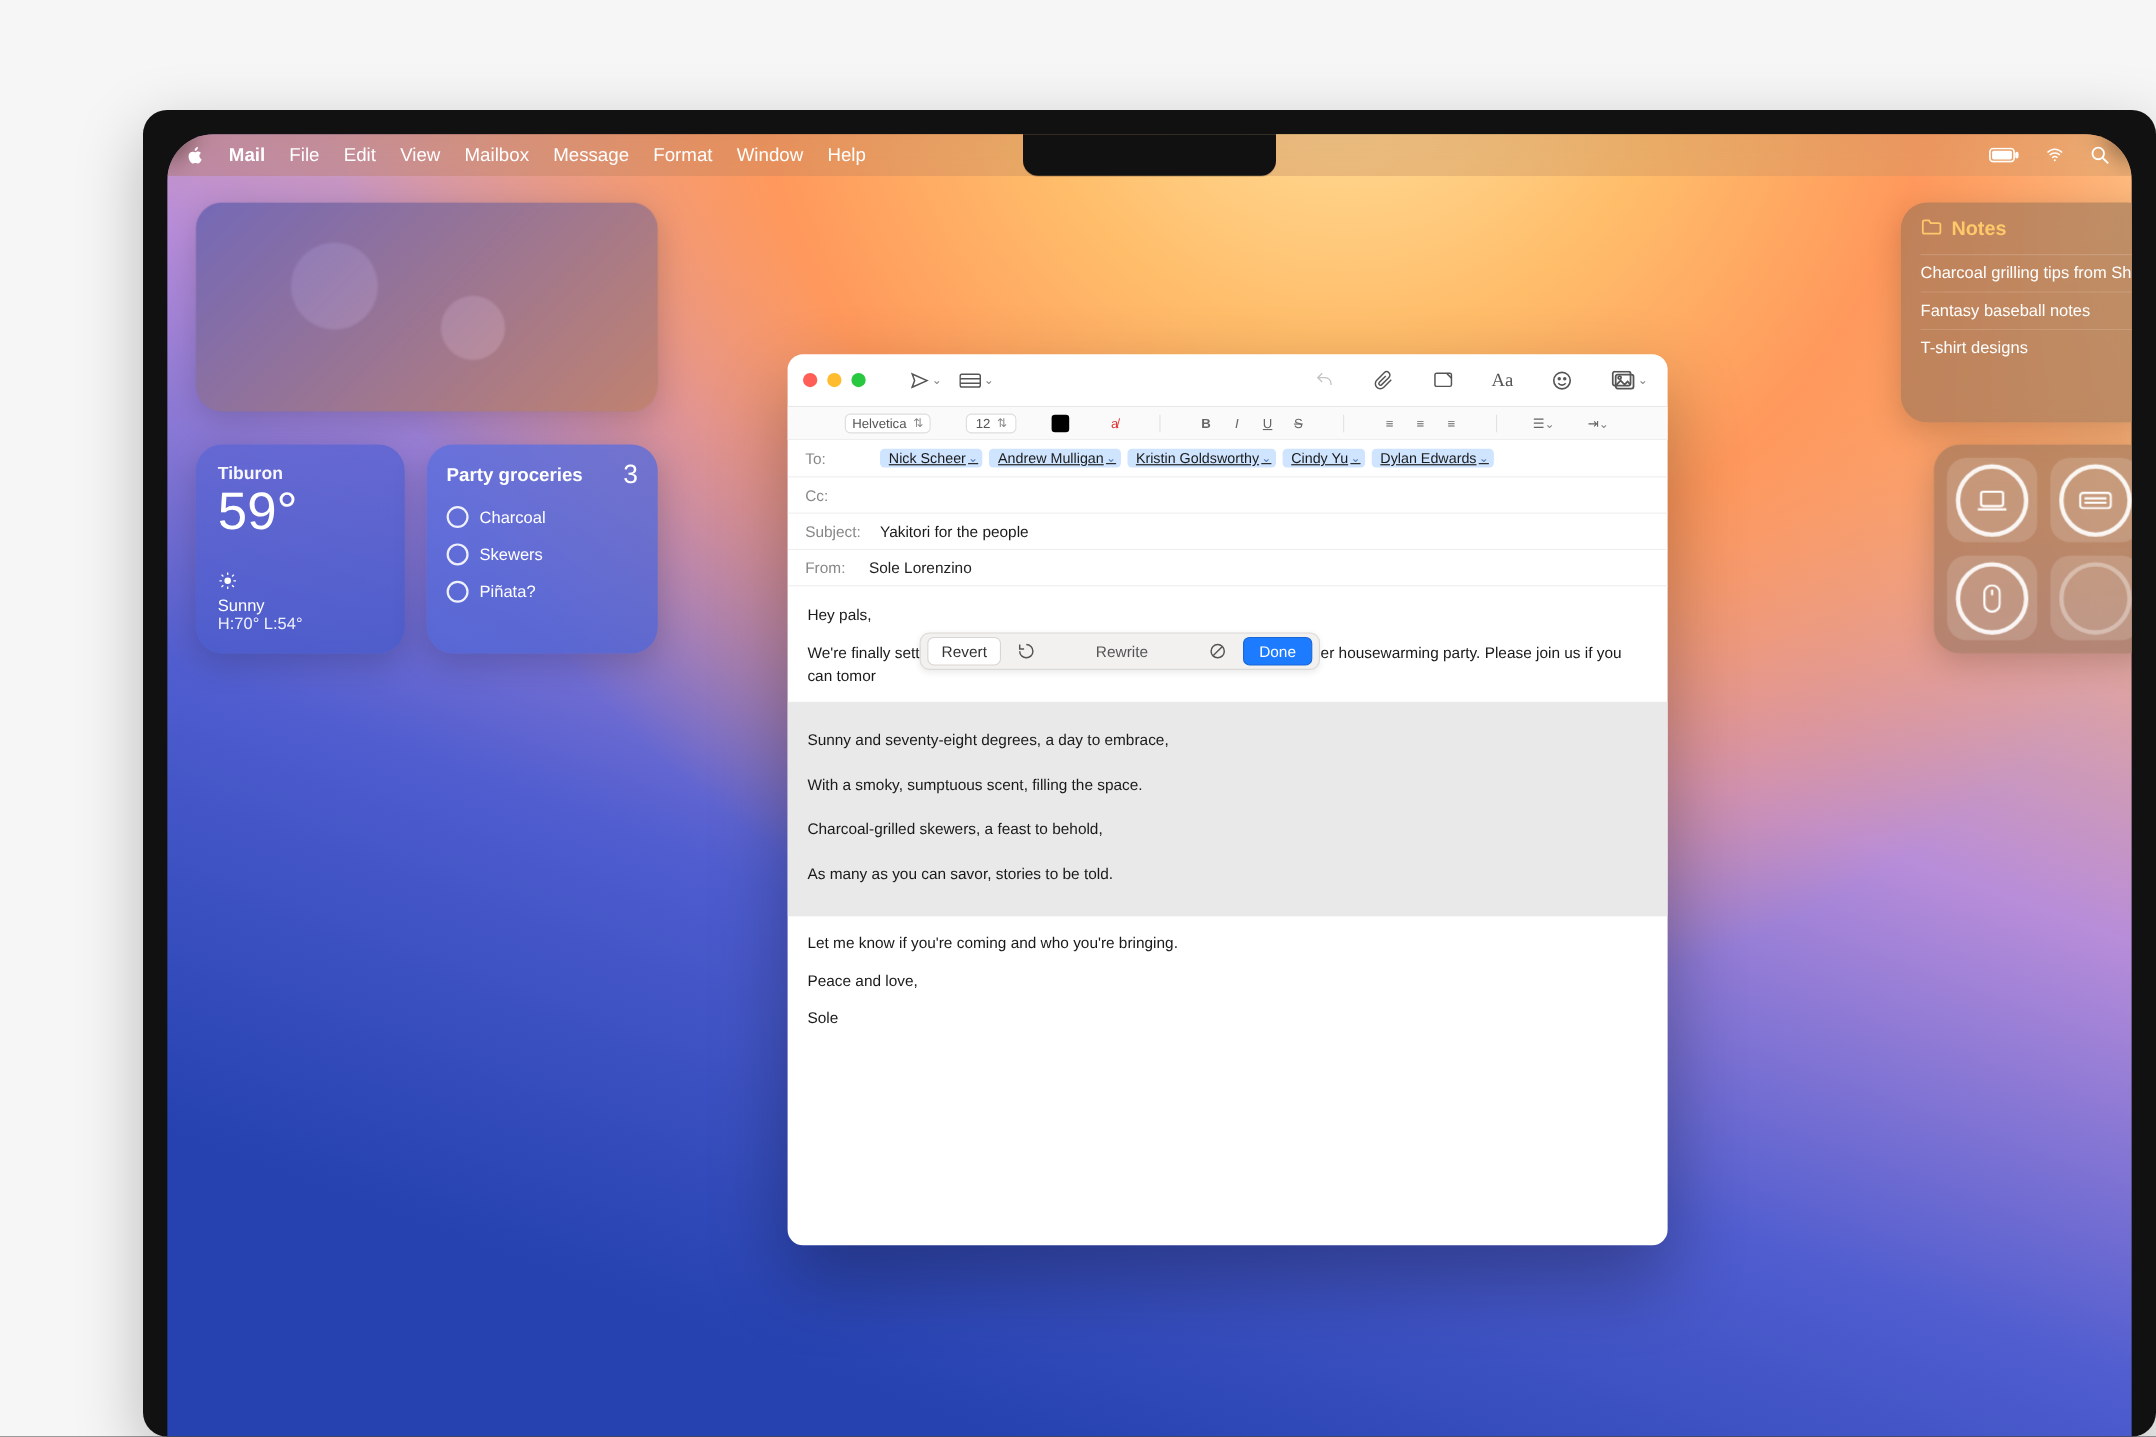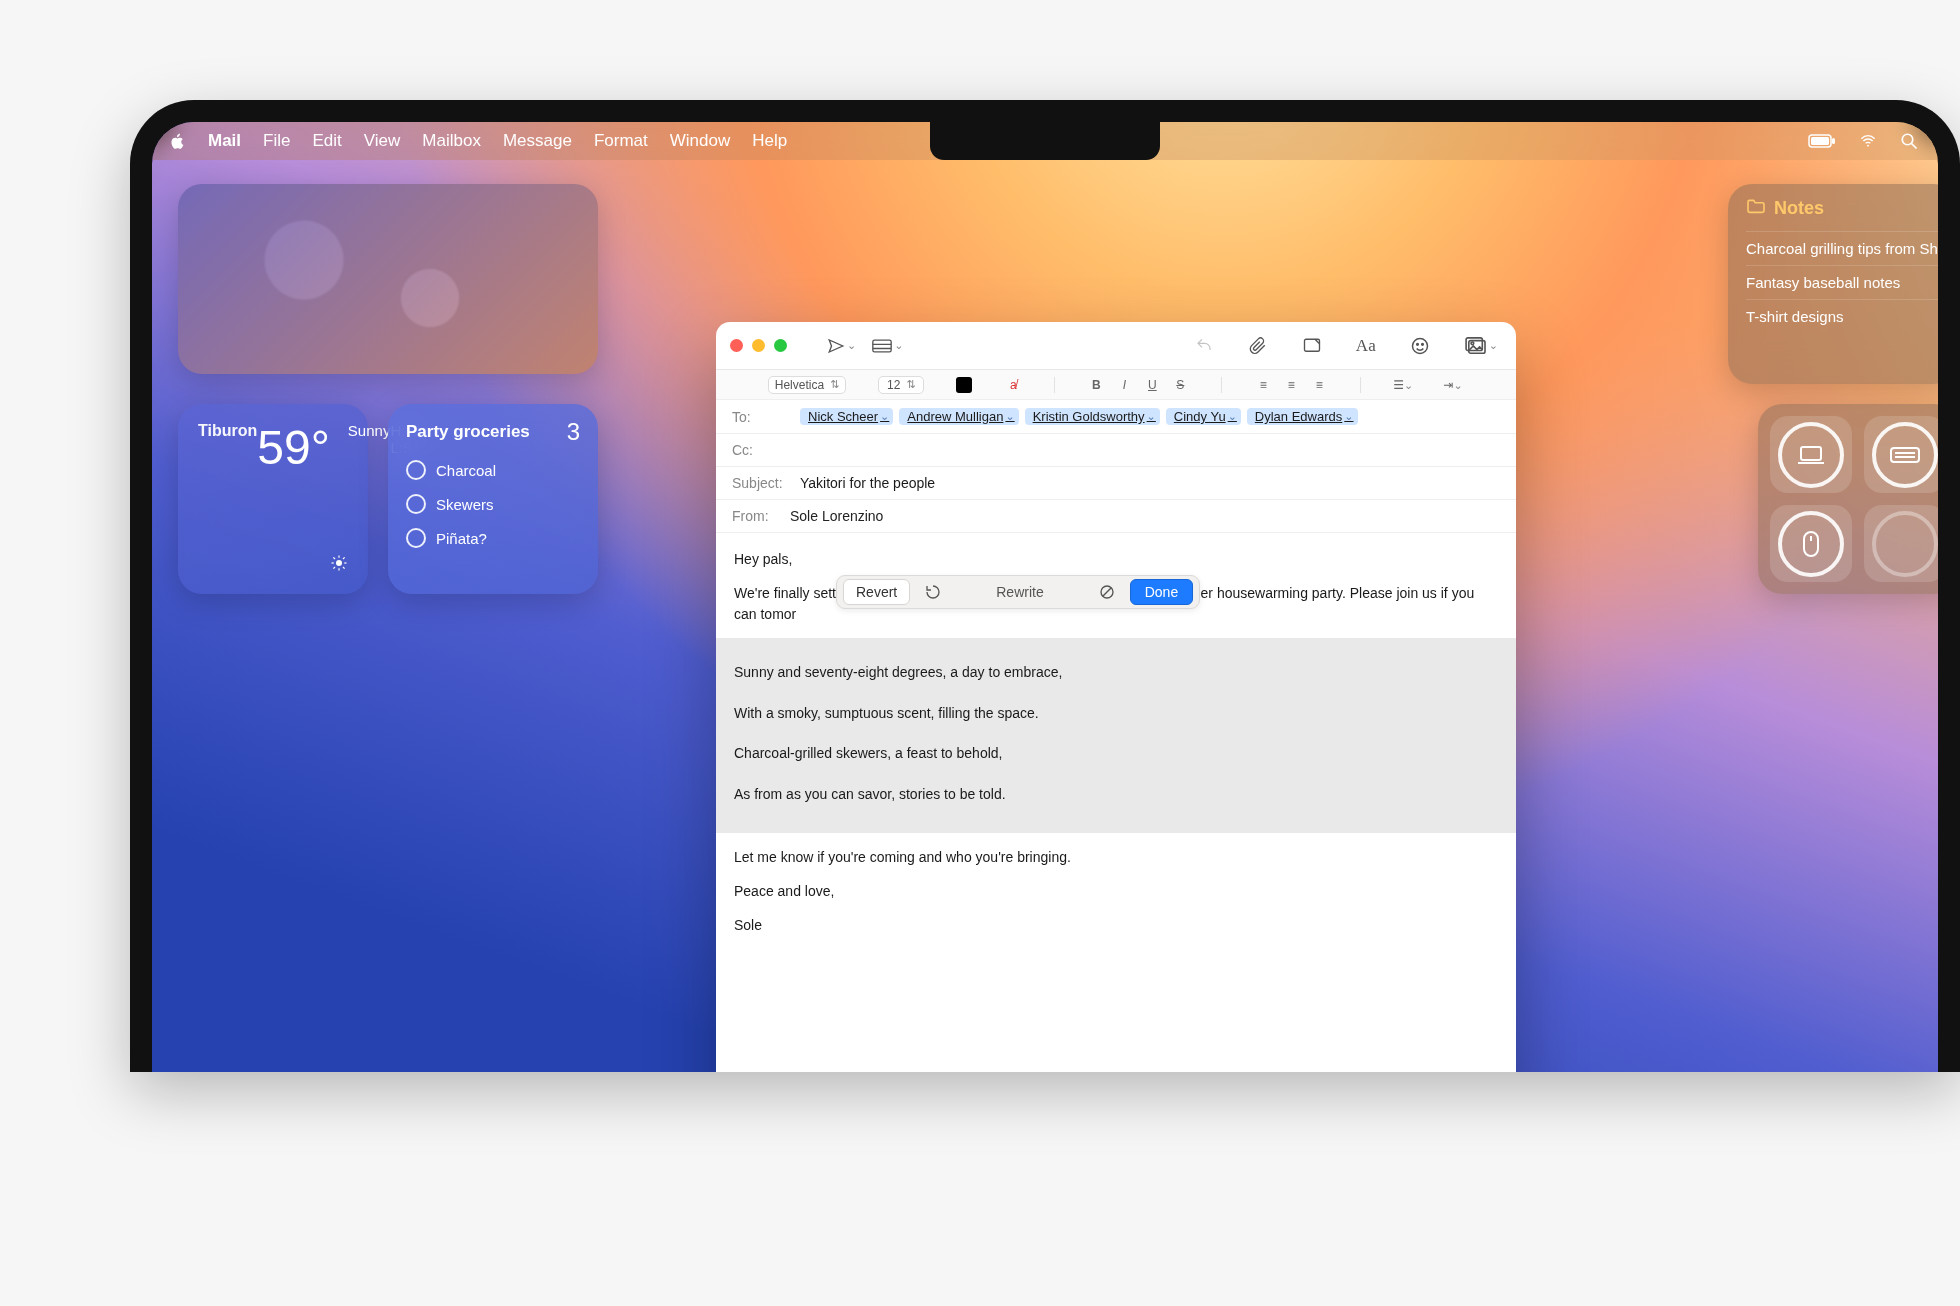--- a/index.html
+++ b/index.html
@@ -10,25 +10,26 @@
     height: 1306px;
     overflow: hidden;
   }
 
   
   .laptop-shell {
     position: absolute;
     left: 130px;
     top: 100px;
     width: 1830px;   
-    height: 972px;  
+    height: 1206px;  
     border-top-left-radius: 64px;
     border-top-right-radius: 64px;
     background: #111;
     box-shadow: 0 20px 60px rgba(0,0,0,.25);
+    border-radius: 22px;
   }
   .screen {
     position: absolute;
     left: 22px; top: 22px; right: 22px; bottom: 0;
     border-top-left-radius: 42px;
     border-top-right-radius: 42px;
     overflow: hidden;
     background:
       radial-gradient(circle at 60% -10%, #ffe7a6 0%, #ffbd6a 18%, #ff985c 32%, transparent 55%),
       linear-gradient(200deg, #ffe0a4 0%, #f8b27a 18%, #b88dd9 40%, #4f5dcf 62%, #2542b0 85%);
@@ -80,21 +81,21 @@
       radial-gradient(circle at 30% 40%, rgba(255,255,255,.35) 0 12%, transparent 13%),
       radial-gradient(circle at 60% 60%, rgba(255,255,255,.35) 0 10%, transparent 11%),
       #876;
     overflow: hidden;
   }
   .weather-widget {
     left: 26px; top: 282px;
     width: 190px; height: 190px;
     padding: 18px 20px;
     background: linear-gradient(160deg, rgba(90,100,210,.75), rgba(70,90,200,.75));
-    display: flex; flex-direction: row;
+    display: flex; flex-direction: column;
   }
   .weather-loc { font-size: 16px; font-weight: 600; opacity: .95; }
   .weather-temp { font-size: 48px; font-weight: 300; line-height: 1; margin-top: 2px; }
   .weather-mid { flex:1; display:flex; align-items:flex-end; }
   .weather-cond { font-size: 15px; }
   .weather-hilo { font-size: 15px; opacity:.9; }
 
   .reminders-widget {
     left: 236px; top: 282px;
     width: 210px; height: 190px;
@@ -549,21 +550,21 @@
                 <line x1="6" y1="18" x2="18" y2="6"></line>
               </svg>
           </div>
           <div class="rw-done">Done</div>
         </div>
 
         <div class="poem">
           <span class="line">Sunny and seventy-eight degrees, a day to embrace,</span>
           <span class="line">With a smoky, sumptuous scent, filling the space.</span>
           <span class="line">Charcoal-grilled skewers, a feast to behold,</span>
-          <span class="line">As from as you can savor, stories to be told.</span>
+          <span class="line">As many as you can savor, stories to be told.</span>
         </div>
 
         <p>Let me know if you're coming and who you're bringing.</p>
         <p>Peace and love,</p>
         <p>Sole</p>
       </div>
     </div>
 
   </div>
 </div>

